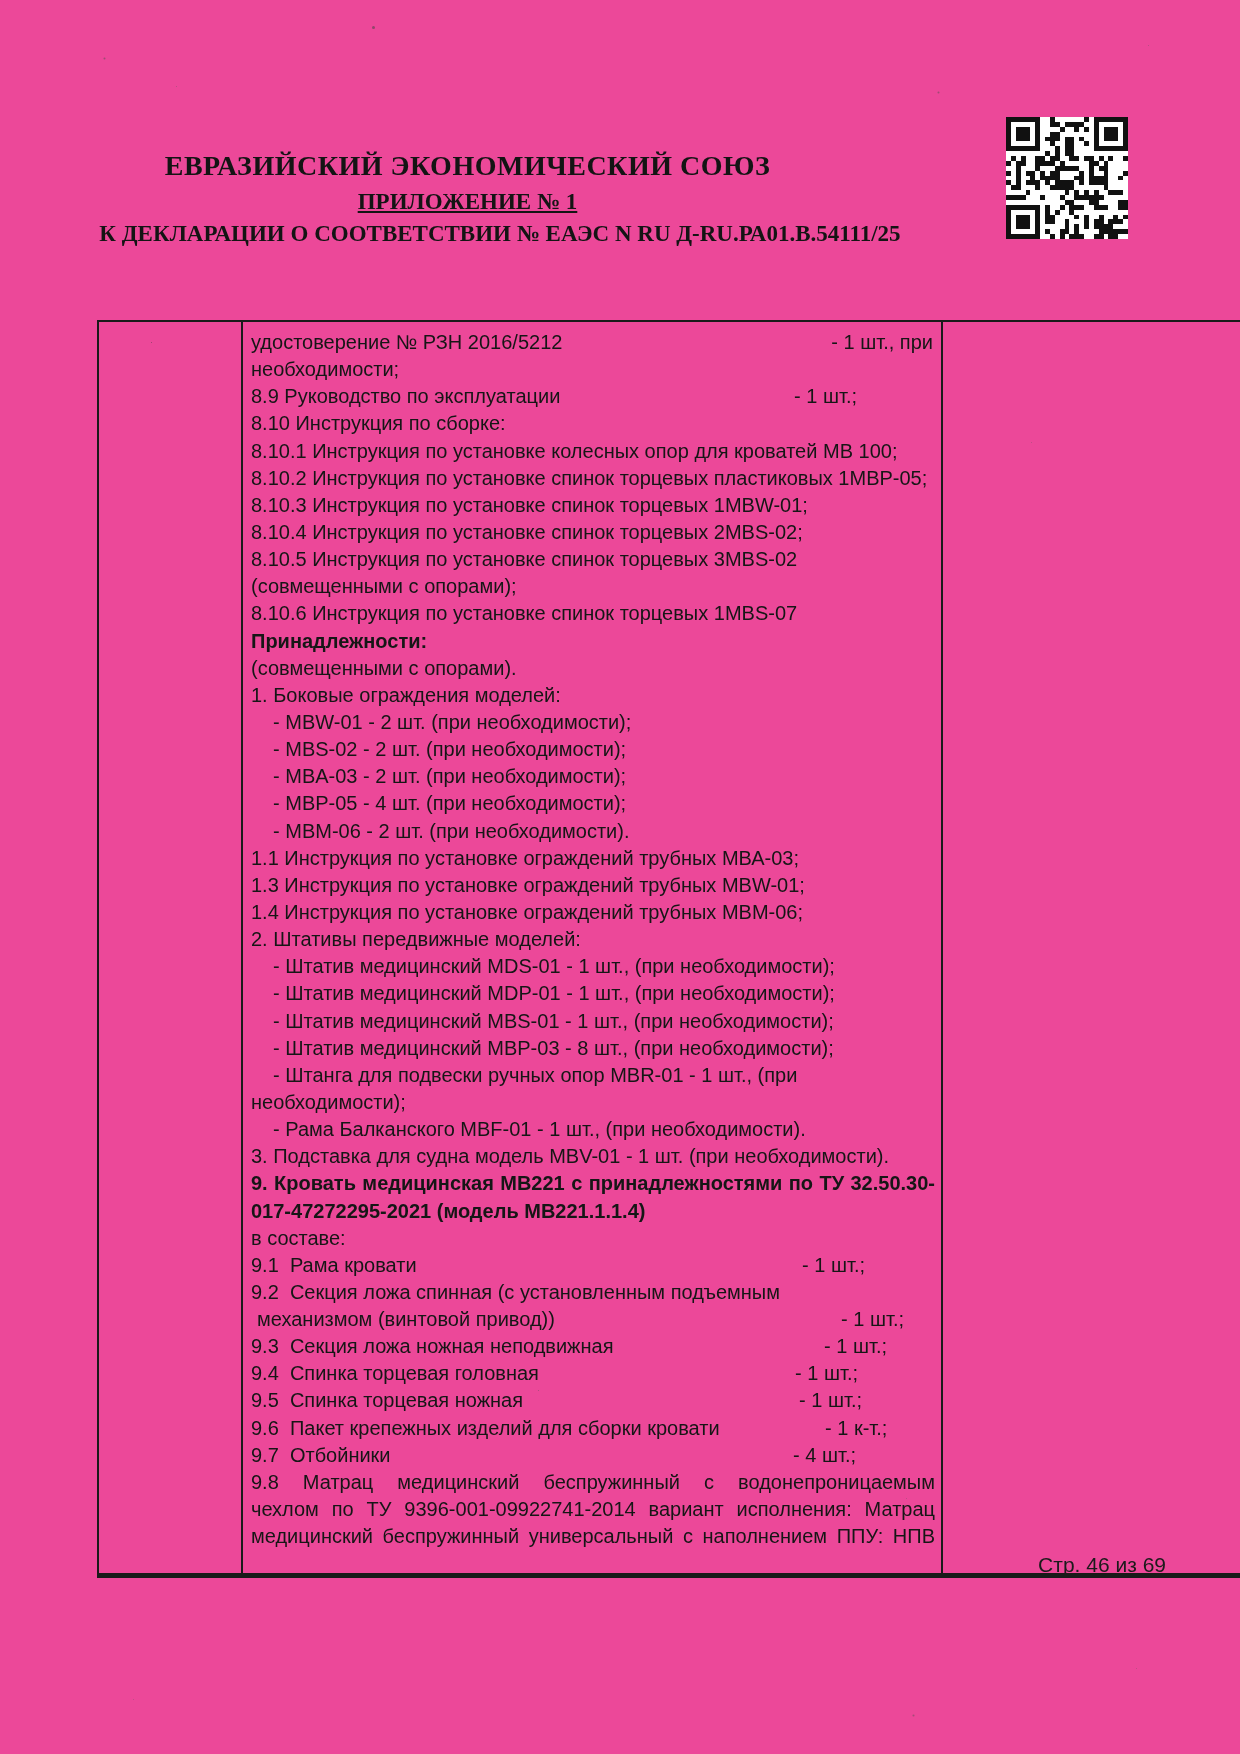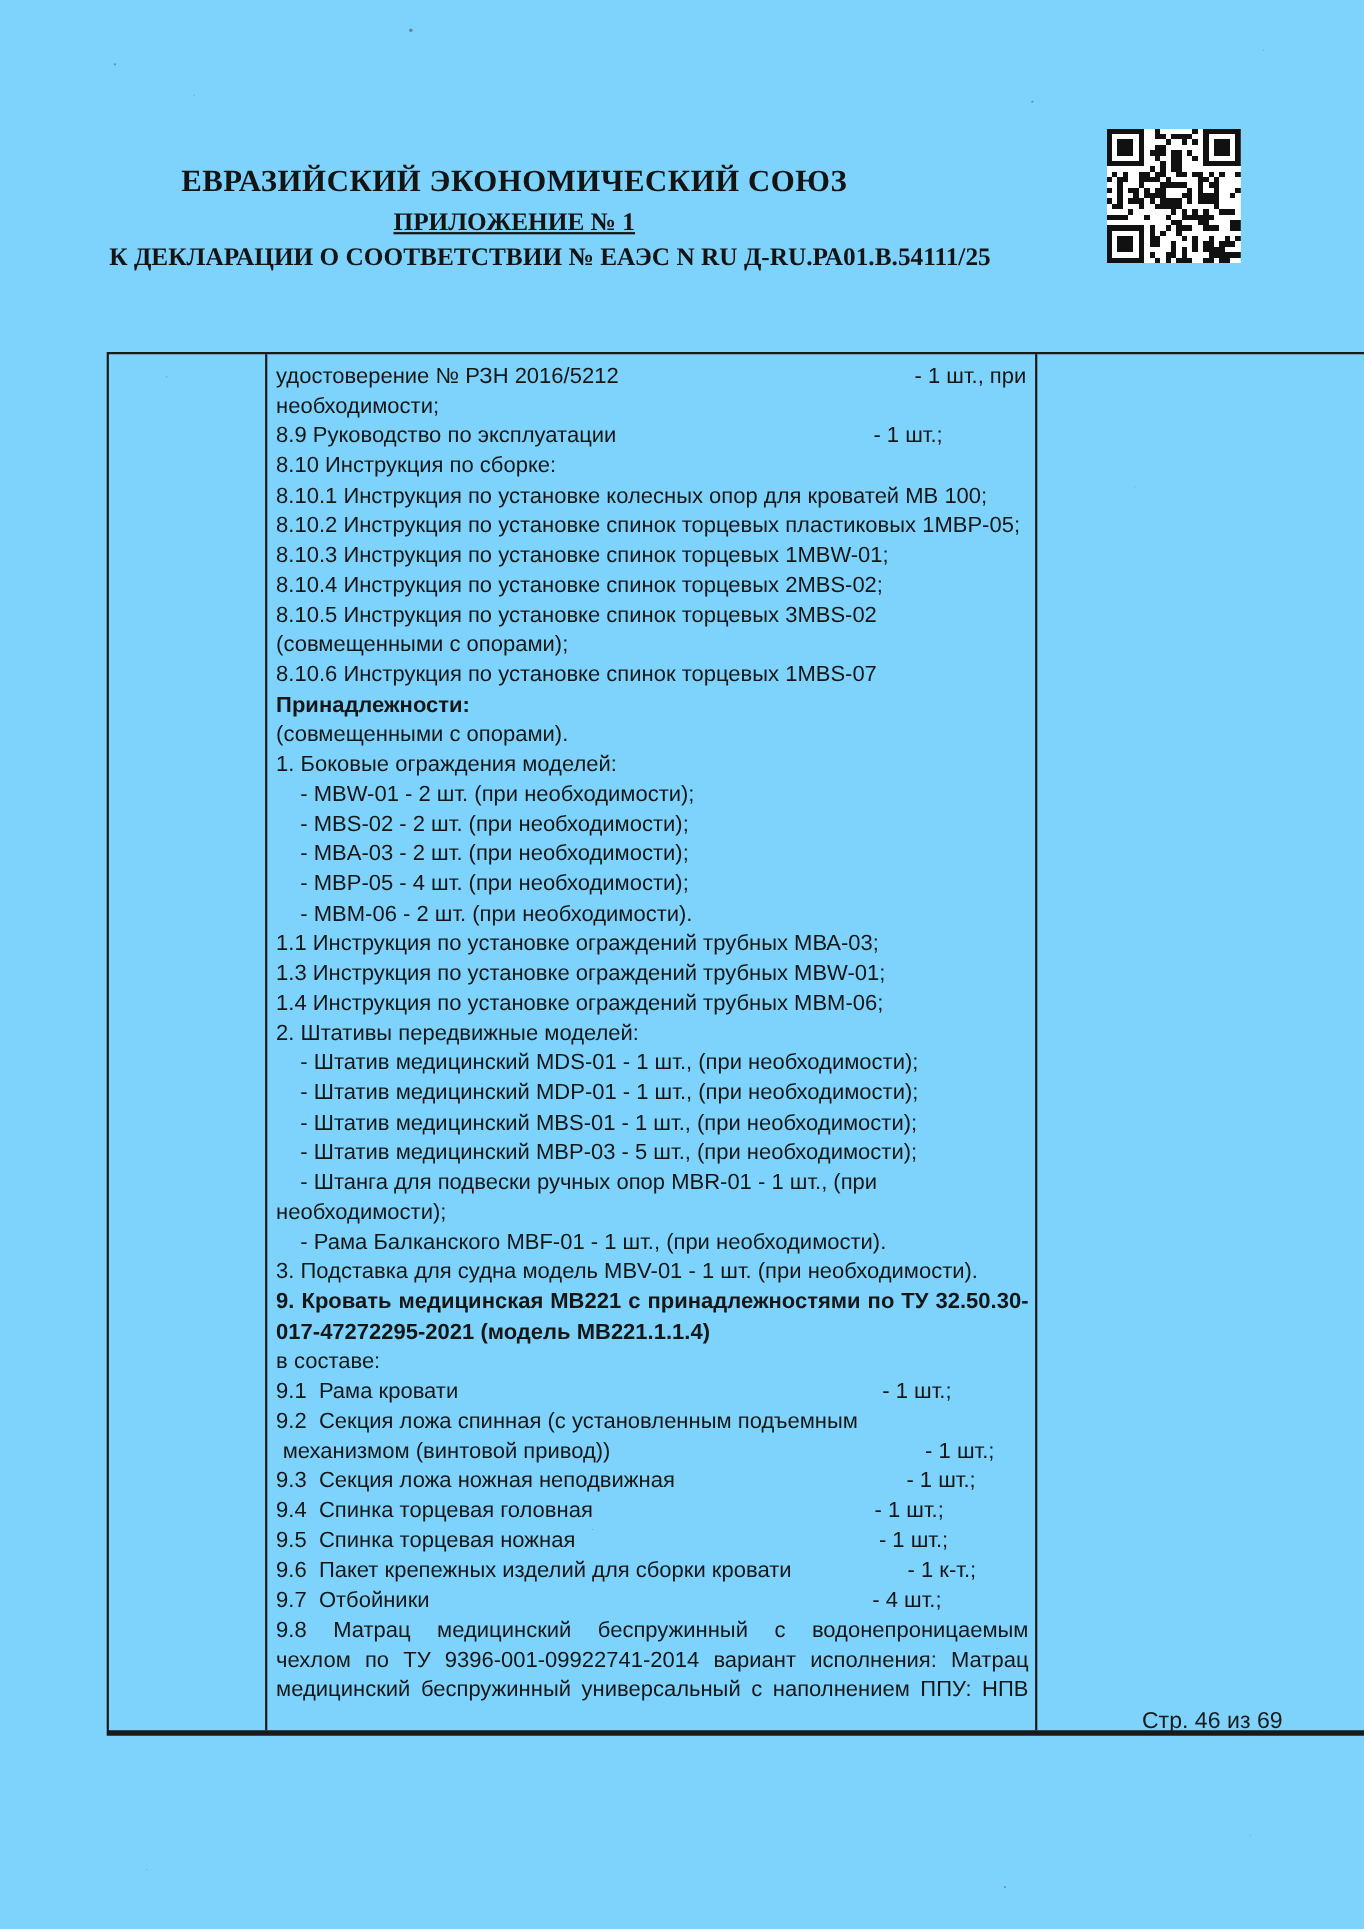--- a/index.html
+++ b/index.html
@@ -2,21 +2,21 @@
 <html><head>
 <meta charset="utf-8">
 <style>
   html,body{margin:0;padding:0;}
   body{
     width:1240px;height:1754px;position:relative;
     background:#ffffff;
     font-family:"Liberation Sans",sans-serif;
     color:#1b1b1b;overflow:hidden;
   }
-  .page{position:absolute;inset:0;background:#7dd3fc;}
+  .page{position:absolute;inset:0;background:#ec4899;}
 
   
   .doc-header{
     position:absolute;left:0;top:150px;width:935px;
     text-align:center;font-family:"Liberation Serif",serif;
     font-weight:bold;color:#141414;
   }
   .h-line1{font-size:28px;letter-spacing:.5px;}
   .h-line2{font-size:23px;margin-top:7px;text-decoration:underline;}
   .h-line3{font-size:23px;margin-top:6px;white-space:nowrap;width:1240px;margin-left:-120px;text-align:center;}
@@ -316,21 +316,21 @@
         <div class="row" style="padding-left: 28px;"><span>- MBA-03 - 2 шт. (при необходимости);</span></div>
         <div class="row" style="padding-left: 28px;"><span>- MBP-05 - 4 шт. (при необходимости);</span></div>
         <div class="row" style="padding-left: 28px;"><span>- MBM-06 - 2 шт. (при необходимости).</span></div>
         <div class="row"><span>1.1 Инструкция по установке ограждений трубных МВА-03;</span></div>
         <div class="row"><span>1.3 Инструкция по установке ограждений трубных MBW-01;</span></div>
         <div class="row"><span>1.4 Инструкция по установке ограждений трубных МВМ-06;</span></div>
         <div class="row"><span>2. Штативы передвижные моделей:</span></div>
         <div class="row" style="padding-left: 28px;"><span>- Штатив медицинский MDS-01 - 1 шт., (при необходимости);</span></div>
         <div class="row" style="padding-left: 28px;"><span>- Штатив медицинский MDP-01 - 1 шт., (при необходимости);</span></div>
         <div class="row" style="padding-left: 28px;"><span>- Штатив медицинский MBS-01 - 1 шт., (при необходимости);</span></div>
-        <div class="row" style="padding-left: 28px;"><span>- Штатив медицинский МВР-03 - 5 шт., (при необходимости);</span></div>
+        <div class="row" style="padding-left: 28px;"><span>- Штатив медицинский МВР-03 - 8 шт., (при необходимости);</span></div>
         <div class="row" style="padding-left: 28px;"><span>- Штанга для подвески ручных опор MBR-01 - 1 шт., (при</span></div>
         <div class="row"><span>необходимости);</span></div>
         <div class="row" style="padding-left: 28px;"><span>- Рама Балканского MBF-01 - 1 шт., (при необходимости).</span></div>
         <div class="row"><span>3. Подставка для судна модель MBV-01 - 1 шт. (при необходимости).</span></div>
         <div class="row bold justify"><span>9. Кровать медицинская МВ221 с принадлежностями по ТУ 32.50.30-</span></div>
         <div class="row bold"><span>017-47272295-2021 (модель МВ221.1.1.4)</span></div>
         <div class="row"><span>в составе:</span></div>
         <div class="row"><span>9.1  Рама кровати</span><span class="qty" style="left: 557px;">- 1 шт.;</span></div>
         <div class="row"><span>9.2  Секция ложа спинная (с установленным подъемным</span></div>
         <div class="row" style="padding-left: 12px;"><span>механизмом (винтовой привод))</span><span class="qty" style="left: 596px;">- 1 шт.;</span></div>

